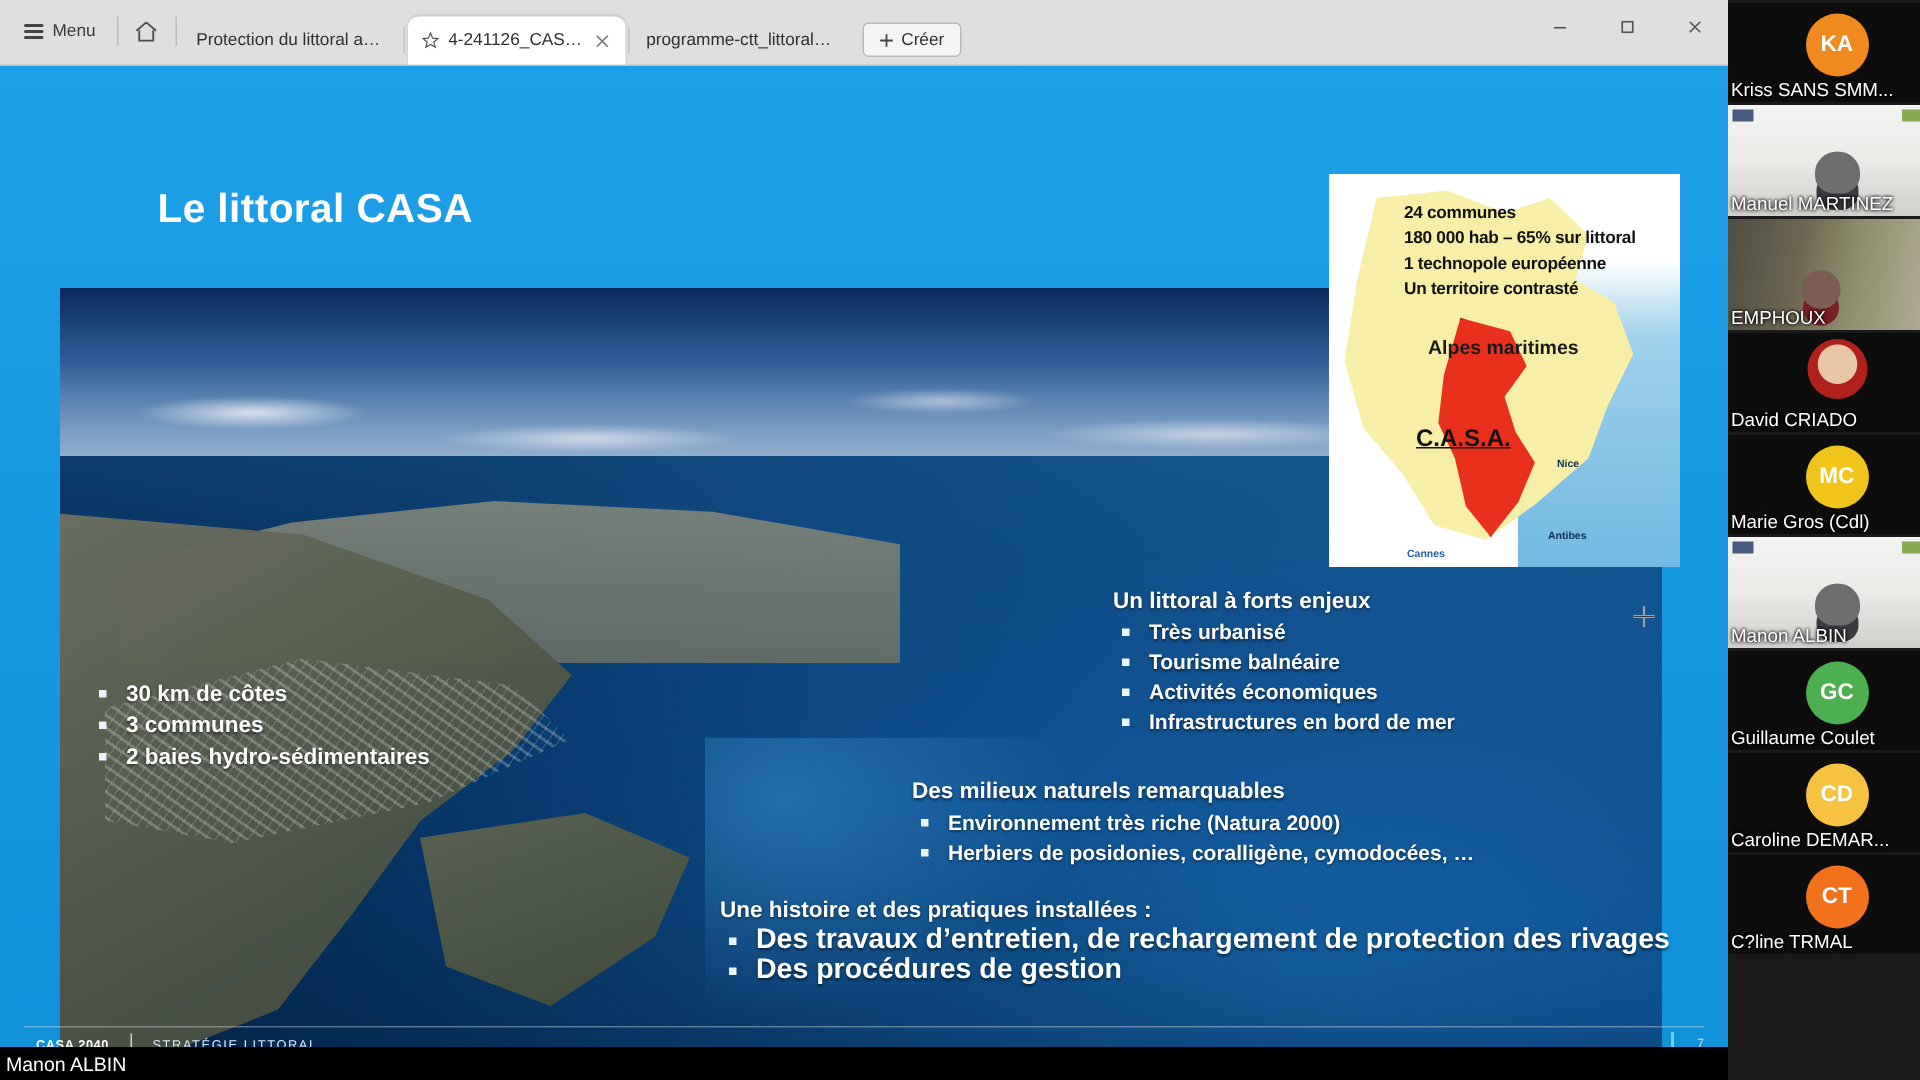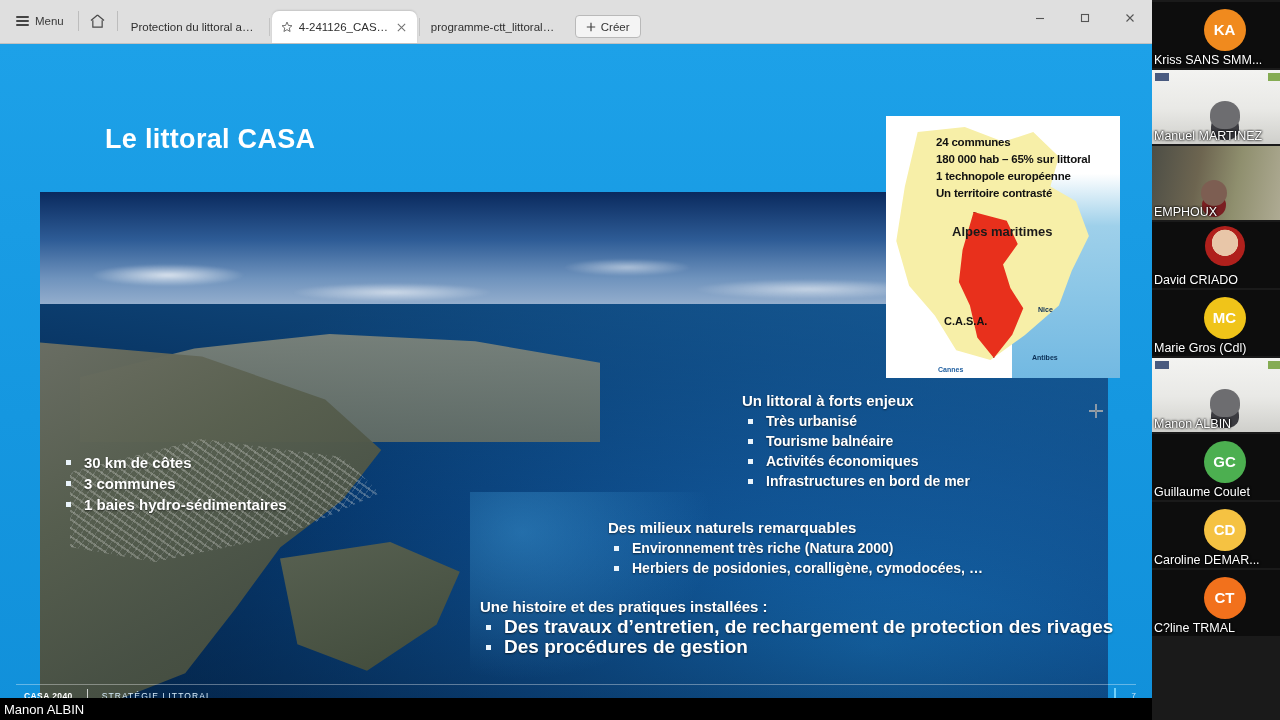--- a/index.html
+++ b/index.html
@@ -99,21 +99,21 @@
              background:#f7efa8; border:1.2px solid #2b2b2b;
              clip-path:polygon(12% 4%, 34% 2%, 52% 8%, 66% 4%, 78% 14%, 74% 26%, 86% 32%, 92% 46%, 84% 60%,
                                78% 74%, 62% 86%, 46% 96%, 30% 92%, 20% 78%, 8% 66%, 2% 48%, 6% 26%); }
   .mapcasa { position:absolute; left:60px; top:96px; width:92px; height:146px;
              background:#e8301c; border:1px solid #9b2012;
              clip-path:polygon(30% 0%, 66% 6%, 78% 22%, 62% 36%, 70% 52%, 84% 66%, 72% 84%, 52% 100%,
                                34% 86%, 26% 64%, 14% 48%, 18% 26%); }
   .map-stats { position:absolute; left:50px; top:18px; width:180px; color:#111;
                font-size:11.5px; font-weight:bold; line-height:17px; letter-spacing:-.2px; }
   .map-region { position:absolute; left:66px; top:108px; font-size:13px; font-weight:bold; color:#1a1a1a; }
-  .map-casa-lbl { position:absolute; left:58px; top:199px; font-size:11px; font-weight:bold; color:#111; }
+  .map-casa-lbl { position:absolute; left:58px; top:168px; font-size:16px; font-weight:bold; color:#111;text-decoration:underline; }
   .map-city { position:absolute; font-size:7px; color:#0b2f55; font-weight:bold; }
 
   
   .txt { position:absolute; color:#fff; }
   .hd { font-size:15px; font-weight:bold; margin-bottom:2px; text-shadow:0 1px 2px rgba(0,0,0,.55); }
   ul.bl { list-style:none; }
   ul.bl li { position:relative; padding-left:24px; font-size:14px; font-weight:bold;
              line-height:20px; text-shadow:0 1px 2px rgba(0,0,0,.6); }
   ul.bl li:before { content:""; position:absolute; left:6px; top:8px; width:5px; height:5px;
                     background:#eaf4fb; }
@@ -280,21 +280,21 @@
           <div class="map-casa-lbl">C.A.S.A.</div>
           <div class="map-city" style="left:152px; top:190px;">Nice</div>
           <div class="map-city" style="left:146px; top:238px;">Antibes</div>
           <div class="map-city" style="left:52px; top:250px; color:#1f5fa0;">Cannes</div>
         </div>
 
         <div class="txt blk-left">
           <ul class="bl big">
             <li>30 km de côtes</li>
             <li>3 communes</li>
-            <li>1 baies hydro-sédimentaires</li>
+            <li>2 baies hydro-sédimentaires</li>
           </ul>
         </div>
 
         <div class="txt blk-enjeux">
           <div class="hd">Un littoral à forts enjeux</div>
           <ul class="bl">
             <li>Très urbanisé</li>
             <li>Tourisme balnéaire</li>
             <li>Activités économiques</li>
             <li>Infrastructures en bord de mer</li>

